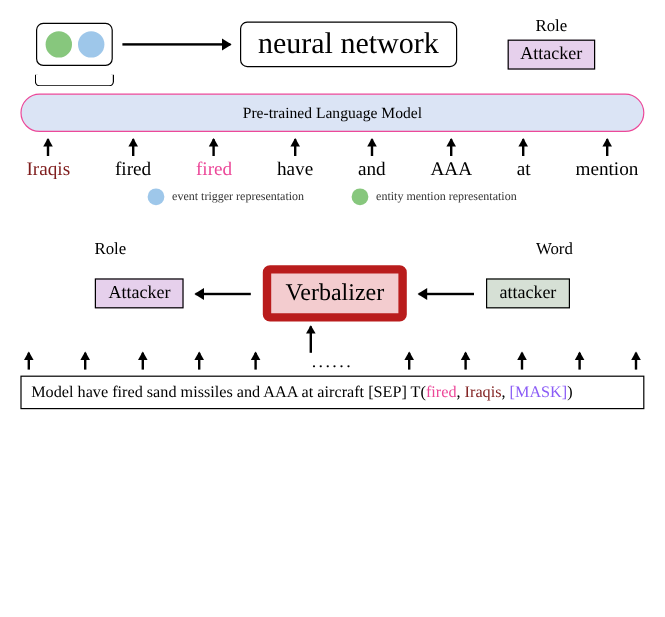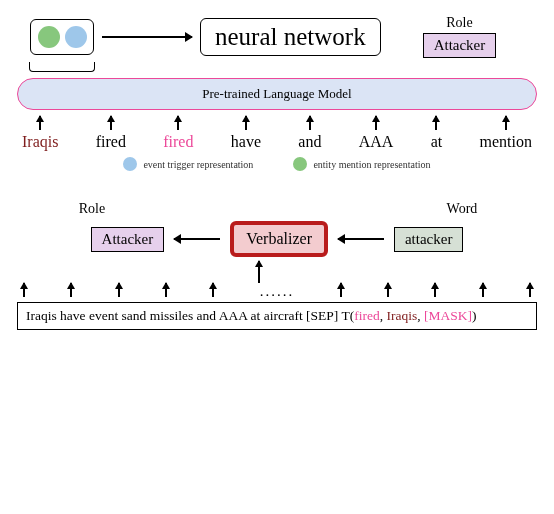--- a/index.html
+++ b/index.html
@@ -70,24 +70,24 @@
     font-size: 15px;
   }
   .word-box {
     background: #d6e0d5;
     border: 1px solid #000;
     padding: 3px 10px;
     font-size: 15px;
   }
   .verbalizer-box {
     background: #f3cccf;
-    border: 4px solid #b91c1c;
+    border: 7px solid #b91c1c;
     border-radius: 6px;
     padding: 5px 12px;
-    font-size: 16px;
+    font-size: 20px;
   }
 
   
   .bracket {
     width: 66px;
     height: 10px;
     border-top: 1.5px solid #000;
     border-left: 1.5px solid #000;
     border-right: 1.5px solid #000;
     border-top-left-radius: 4px;
@@ -127,21 +127,21 @@
   }
   .up-arrow::before {
     content: "";
     position: absolute; top: -1px; left: -3px;
     border-bottom: 7px solid #000;
     border-left: 4px solid transparent;
     border-right: 4px solid transparent;
   }
   .tok-green { color: #7f1d1d; }
   .tok-blue  { color: #ec4899; text-align: right; }
-  .tok-red   { color: #ec4899; }
+  .tok-red   { color: #8b5cf6; }
 
   .legend {
     display: flex;
     gap: 40px;
     justify-content: center;
     margin-top: 6px;
     font-size: 10px;
     color: #333;
   }
   .legend-item { display: flex; align-items: center; gap: 6px; }
@@ -321,16 +321,16 @@
       </div>
     <div class="token">
         <div class="up-arrow"></div>
       </div>
     <div class="token">
         <div class="up-arrow"></div>
       </div>
   </div>
 
   <div class="sentence-box">
-    <span>Iraqis have event sand missiles and AAA at aircraft [SEP] T(</span><span class="tok-blue">fired</span><span>, </span><span class="tok-green">Iraqis</span><span>, </span><span class="tok-red">[MASK]</span><span>)</span>
+    <span>Model have fired sand missiles and AAA at aircraft [SEP] T(</span><span class="tok-blue">fired</span><span>, </span><span class="tok-green">Iraqis</span><span>, </span><span class="tok-red">[MASK]</span><span>)</span>
   </div>
 
 </div>
 
 </body></html>

